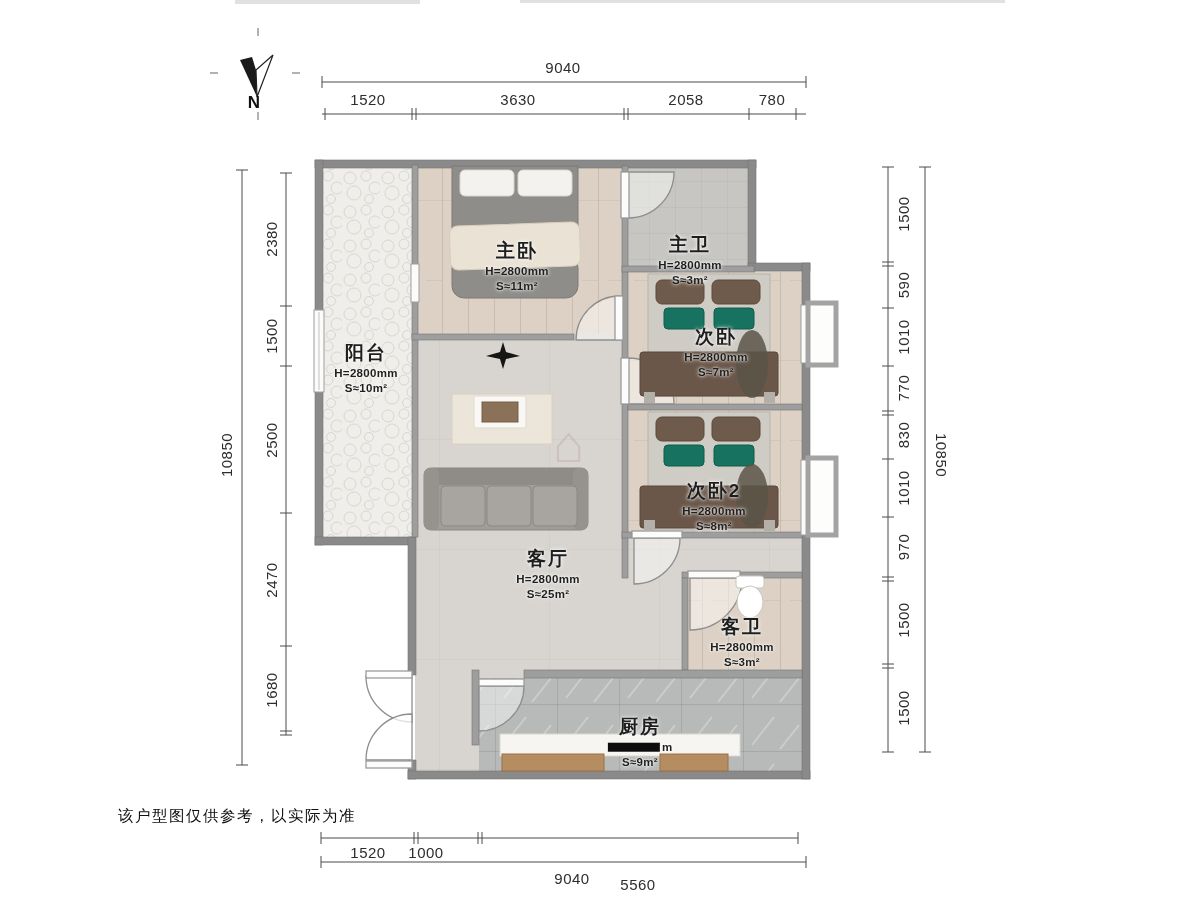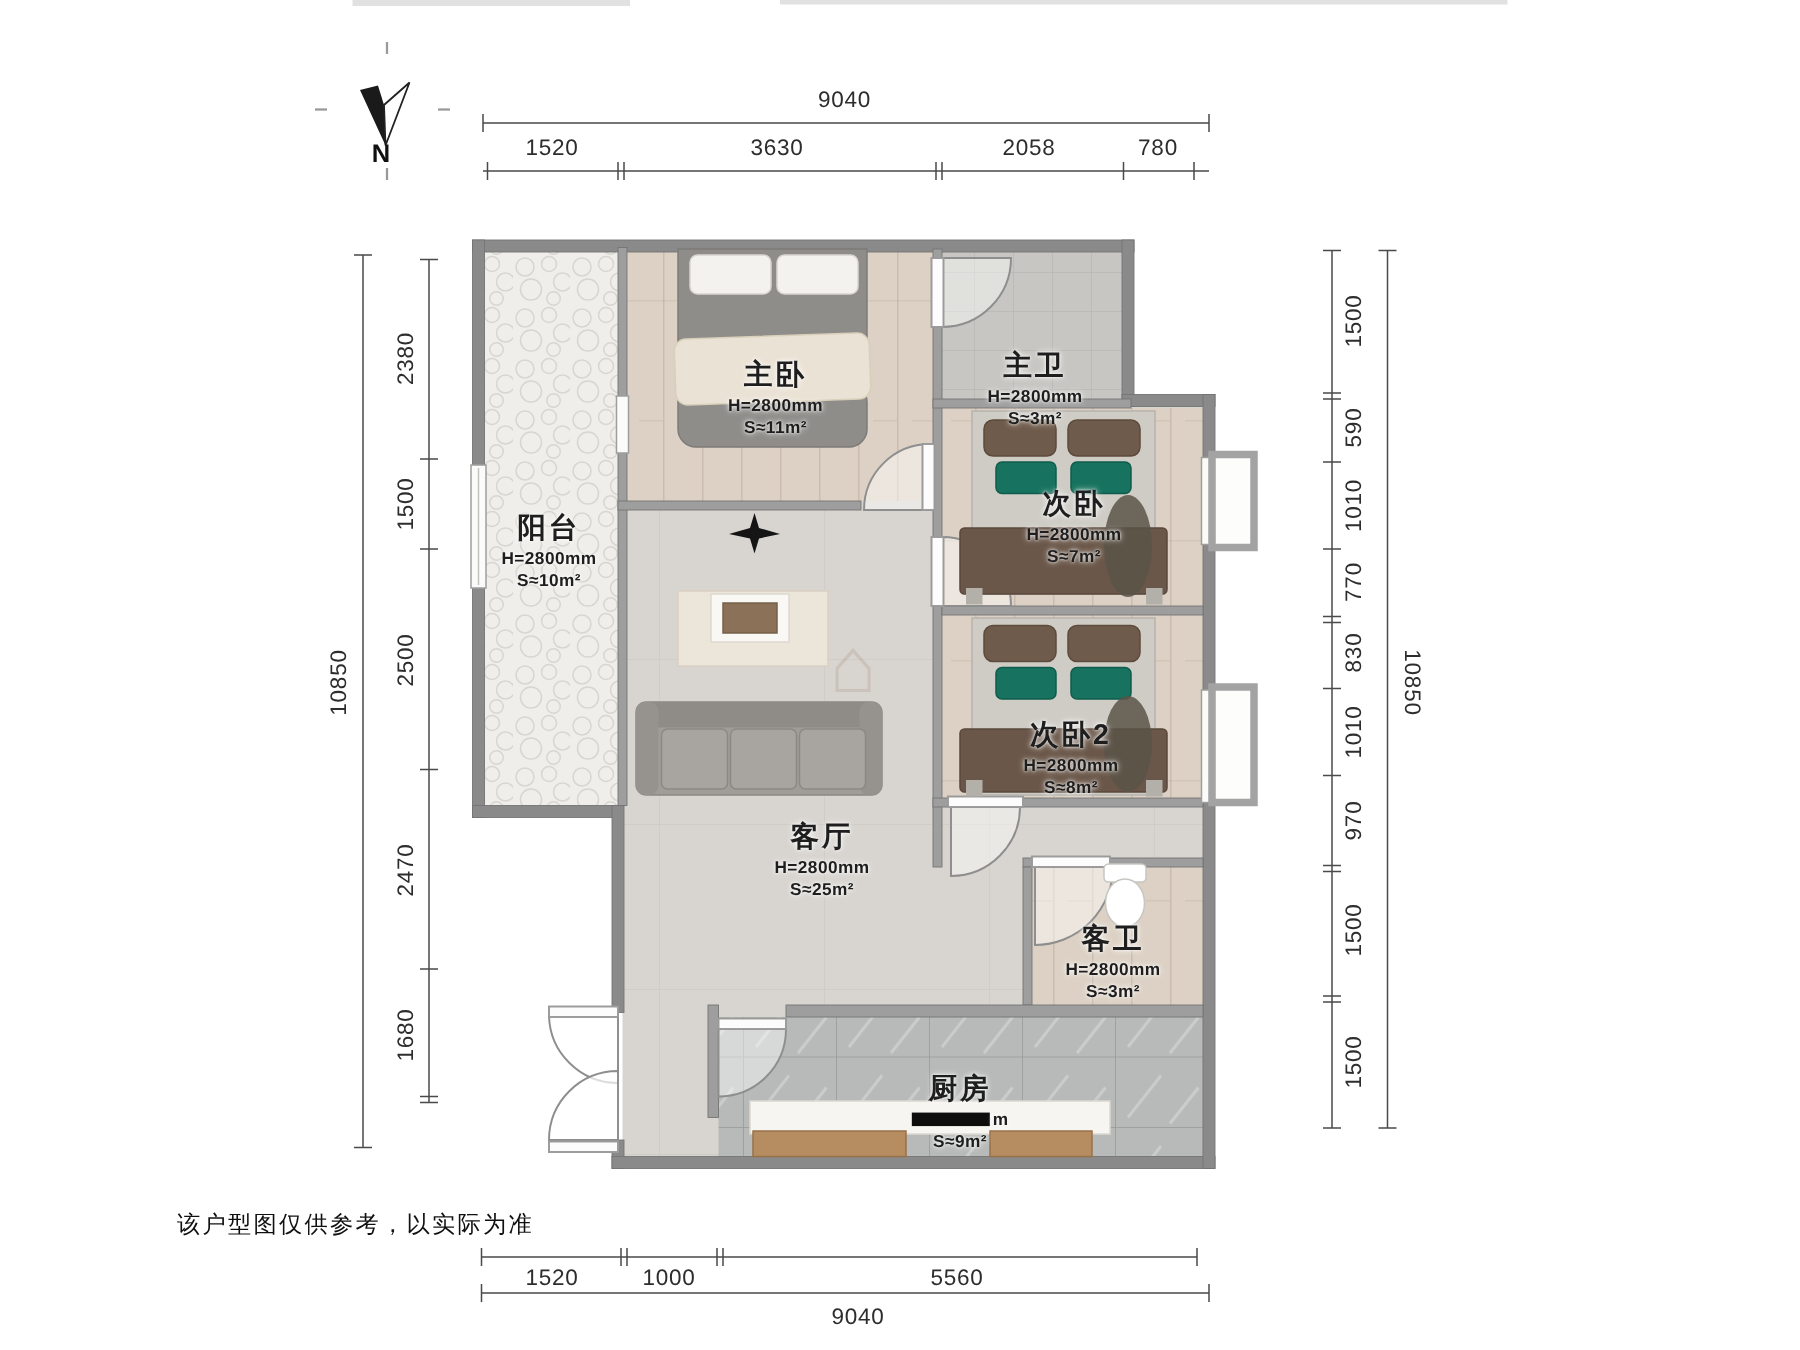--- a/index.html
+++ b/index.html
@@ -298,21 +298,21 @@
 <span class="dim v" style="left:903px;top:285px;">590</span>
 <span class="dim v" style="left:903px;top:337px;">1010</span>
 <span class="dim v" style="left:903px;top:388px;">770</span>
 <span class="dim v" style="left:903px;top:435px;">830</span>
 <span class="dim v" style="left:903px;top:488px;">1010</span>
 <span class="dim v" style="left:903px;top:547px;">970</span>
 <span class="dim v" style="left:903px;top:620px;">1500</span>
 <span class="dim v" style="left:903px;top:708px;">1500</span>
 
 <span class="dim" style="left:368px;top:852px;">1520</span>
-<span class="dim" style="left:446px;top:852px;">1000</span>
-<span class="dim" style="left:638px;top:852px;">5560</span>
+<span class="dim" style="left:426px;top:852px;">1000</span>
+<span class="dim" style="left:638px;top:884px;">5560</span>
 <span class="dim" style="left:572px;top:878px;">9040</span>
 
 <span class="compass-n" style="left:254px;top:103px;">N</span>
 
 <div class="disclaimer" style="left:118px;top:806px;">该户型图仅供参考，以实际为准</div>
 
 </div>
 
 </body></html>

